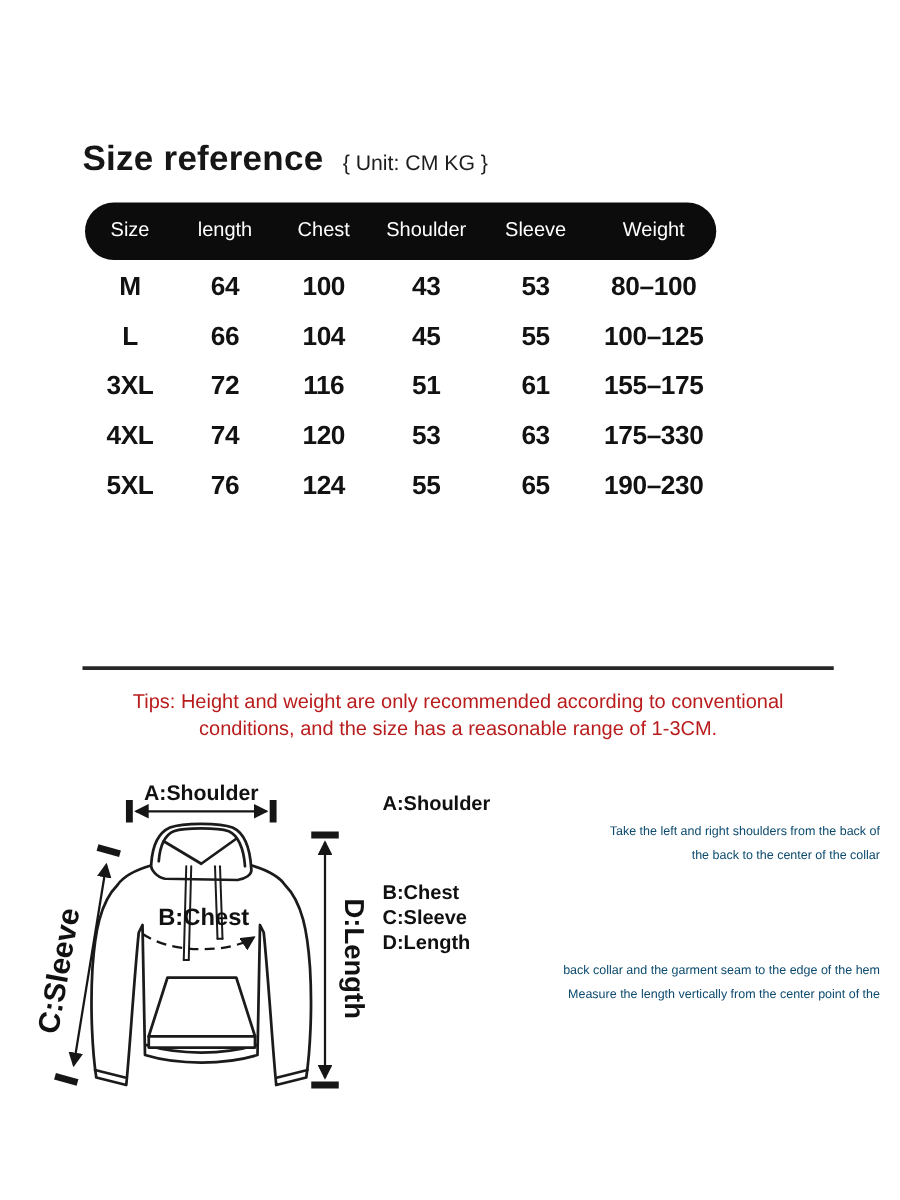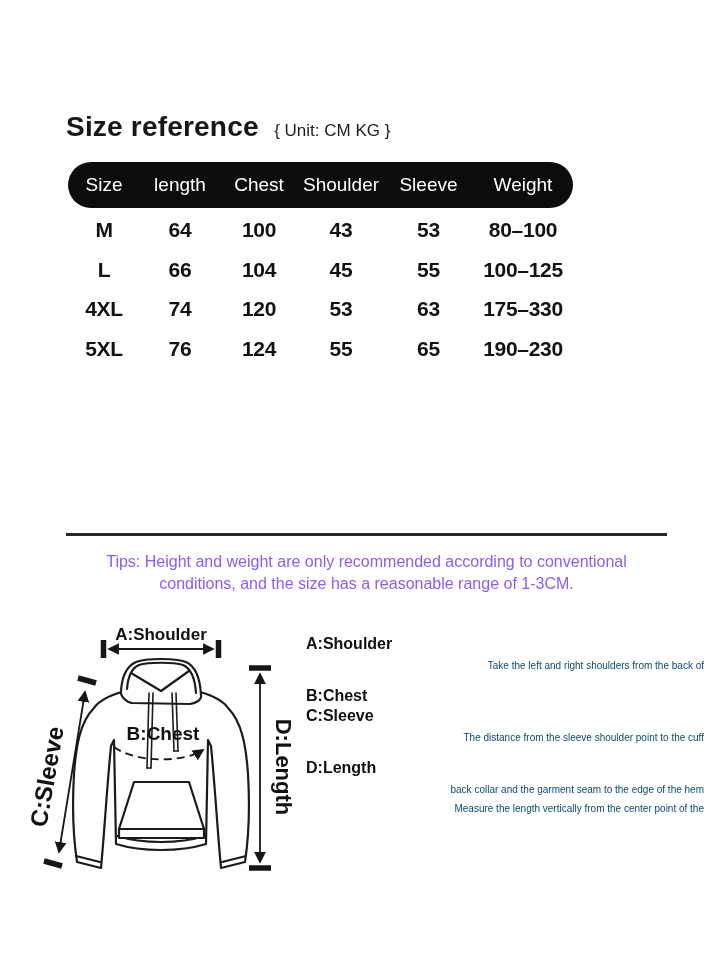--- a/index.html
+++ b/index.html
@@ -20,38 +20,38 @@
   .grid-row{
     display:grid;
     grid-template-columns:72px 80px 78px 86px 89px 100px;
     align-items:center;
   }
   .thead{
     height:46px;
     background:#0c0c0c;
     border-radius:23px;
     color:#ffffff;
-    font-size:19px;
+    font-size:16px;
   }
   .th{text-align:center;}
   .tbody{margin-top:2px;}
   .tr{height:39.8px;}
   .td{
     text-align:center;
     font-size:21px;
     font-weight:bold;
     letter-spacing:-0.3px;
     color:#121212;
     white-space:nowrap;
   }
   
   .divider{position:absolute;left:66px;top:533px;width:601px;height:3px;background:#272727;}
   .tips{
     position:absolute;left:66px;top:551px;width:601px;
-    text-align:center;font-size:16px;line-height:21.5px;color:#8b5cf6;
+    text-align:center;font-size:16px;line-height:21.5px;color:#b91c1c;
   }
   
   .diagram{position:absolute;left:30px;top:616px;}
   
   .guide{position:absolute;left:306px;top:634px;width:398px;}
   .term{font-size:16px;font-weight:bold;color:#101010;line-height:20px;}
   .def{margin-top:2px;margin-bottom:11px;}
   .def-line{font-size:10px;line-height:19px;color:#0c4a6e;white-space:nowrap;text-align:right;}
   .def-line:empty{display:none;}
 </style>
@@ -83,20 +83,28 @@
         <span class="td">53</span>
         <span class="td">80–100</span>
       </div>
       <div class="grid-row tr">
         <span class="td">L</span>
         <span class="td">66</span>
         <span class="td">104</span>
         <span class="td">45</span>
         <span class="td">55</span>
         <span class="td">100–125</span>
+      </div>
+      <div class="grid-row tr">
+        <span class="td">3XL</span>
+        <span class="td">72</span>
+        <span class="td">116</span>
+        <span class="td">51</span>
+        <span class="td">61</span>
+        <span class="td">155–175</span>
       </div>
       <div class="grid-row tr">
         <span class="td">4XL</span>
         <span class="td">74</span>
         <span class="td">120</span>
         <span class="td">53</span>
         <span class="td">63</span>
         <span class="td">175–330</span>
       </div>
       <div class="grid-row tr">
@@ -192,27 +200,24 @@
       <text x="133" y="124" text-anchor="middle" font-size="19">B:Chest</text>
       <text x="25" y="162" text-anchor="middle" font-size="24" transform="rotate(-80 25 162)">C:Sleeve</text>
       <text x="246" y="151" text-anchor="middle" font-size="22" transform="rotate(90 246 151)">D:Length</text>
     </g>
   </svg>
 
   <div class="guide">
     <div class="term">A:Shoulder</div>
     <div class="def">
       <div class="def-line">Take the left and right shoulders from the back of</div>
+      <div class="def-line">the back to the center of the collar</div>
     </div>
     <div class="term">B:Chest</div>
     <div class="term">C:Sleeve</div>
-    <div class="def">
-      <div class="def-line">The distance from the sleeve shoulder point to the cuff</div>
-
-    </div>
     <div class="term">D:Length</div>
     <div class="def">
       <div class="def-line">back collar and the garment seam to the edge of the hem</div>
       <div class="def-line">Measure the length vertically from the center point of the</div>
     </div>
   </div>
 
 </div>
 
 </body></html>

